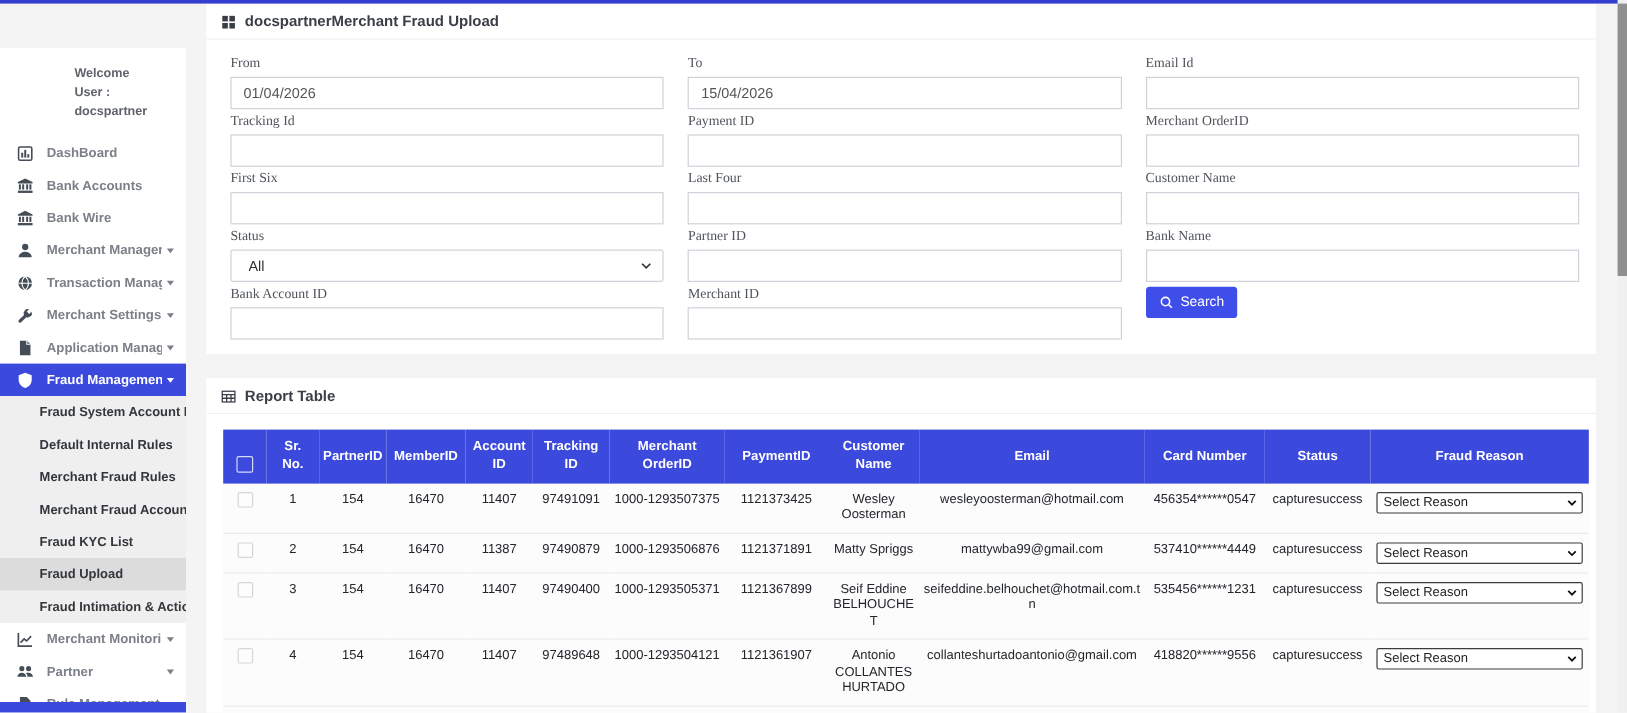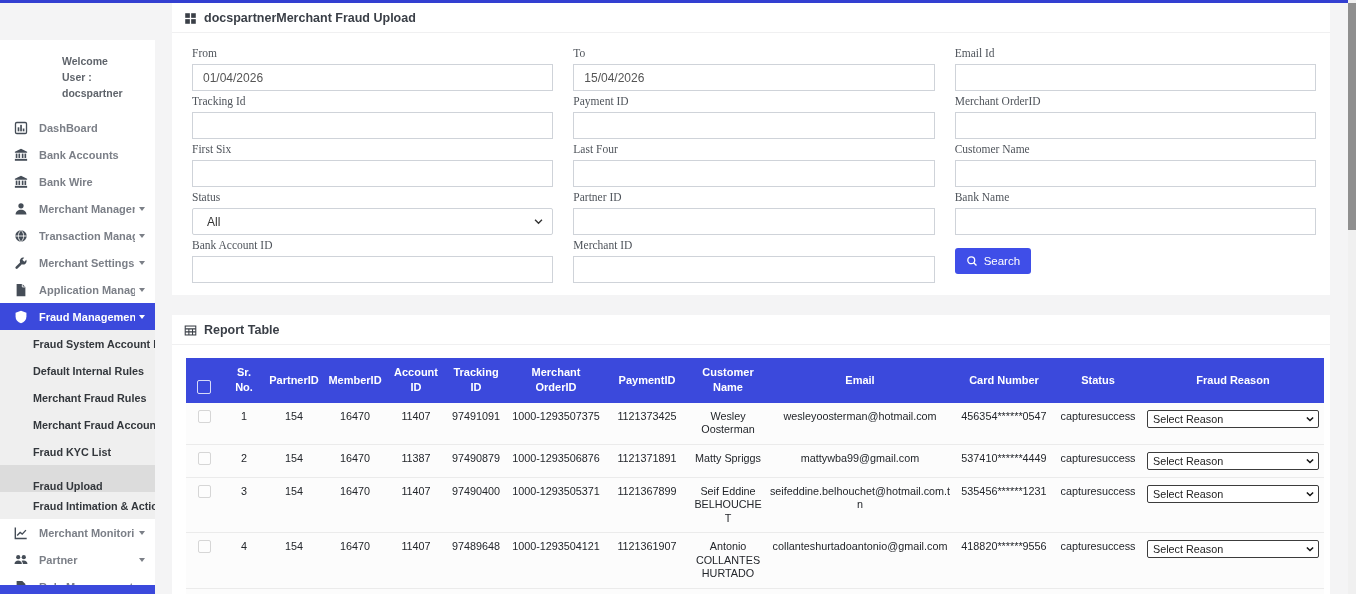--- a/index.html
+++ b/index.html
@@ -22,21 +22,21 @@
   .nav-label{font-size:11px;font-weight:600;flex:1;overflow:hidden;}
   .nav-caret{width:0;height:0;border-left:3.5px solid transparent;border-right:3.5px solid transparent;
              border-top:4.5px solid #7b7f87;margin-left:4px;}
   .nav-item.active{background:var(--primary);}
   .nav-item.active .nav-label{color:#fff;}
   .nav-item.active .nav-icon{color:#fff;}
   .nav-item.active .nav-caret{border-top-color:#fff;}
   .submenu{background:var(--submenu-bg);}
   .submenu-item{height:27px;display:flex;align-items:center;padding-left:33px;font-size:10.8px;
                 font-weight:600;color:#33373c;cursor:pointer;white-space:nowrap;}
-  .submenu-item.selected{background:var(--submenu-selected-bg);align-items:flex-end;}
+  .submenu-item.selected{background:var(--submenu-selected-bg);}
   .sidebar-footer-bar{position:absolute;bottom:0;left:0;width:155px;height:9px;background:var(--primary);}
 
   .gutter{flex:0 0 17px;}
 
   
   .main{flex:1;min-width:0;padding-top:3px;}
   .card{background:#fff;width:1158px;}
   .card-head{display:flex;align-items:center;padding:8px 12px 7px 12px;border-bottom:1px solid #f0f0f1;}
   .title-icon{width:13px;height:13px;display:flex;color:#3a3f47;}
   .title-icon svg{width:100%;height:100%;}
@@ -47,21 +47,21 @@
   .filter-grid{display:grid;grid-template-columns:repeat(3,1fr);column-gap:20px;row-gap:4px;}
   .field{min-height:44px;}
   .field-label{display:block;font-size:11.5px;color:#4f545b;line-height:12px;margin-bottom:5px;font-family:Liberation Serif, serif;}
   .text-input{width:100%;height:27px;border:1px solid #cfd3d9;border-radius:0;padding:0 10px;
               font-size:12px;color:#555;background:#fff;font-family:inherit;outline:none;}
   .select-wrap{position:relative;}
   .status-select{appearance:none;-webkit-appearance:none;width:100%;height:27px;border:1px solid #cfd3d9;
               border-radius:2px;padding:0 26px 0 14px;font-size:12px;color:#333;background:#fff;font-family:inherit;outline:none;}
   .select-caret{position:absolute;right:9px;top:8px;width:11px;height:11px;color:#333;pointer-events:none;display:flex;}
   .select-caret svg{width:100%;height:100%;}
-  .btn-cell{display:flex;align-items:center;padding-bottom:1px;}
+  .btn-cell{display:flex;align-items:flex-start;padding-bottom:1px;}
   .search-btn{display:flex;align-items:center;gap:6px;height:26px;padding:0 11px;background:var(--button);
               color:#fff;border:none;border-radius:3px;font-size:11.5px;font-family:inherit;cursor:pointer;}
   .btn-icon{width:12px;height:12px;display:flex;}
   .btn-icon svg{width:100%;height:100%;}
 
   
   .report-card{margin-top:20px;height:283px;overflow:hidden;}
   .report-body{padding:13px 14px 0 14px;}
   table.report-table{width:100%;border-collapse:collapse;table-layout:fixed;}
   .report-table thead th{background:var(--primary);color:#fff;font-size:11px;font-weight:700;text-align:center;

